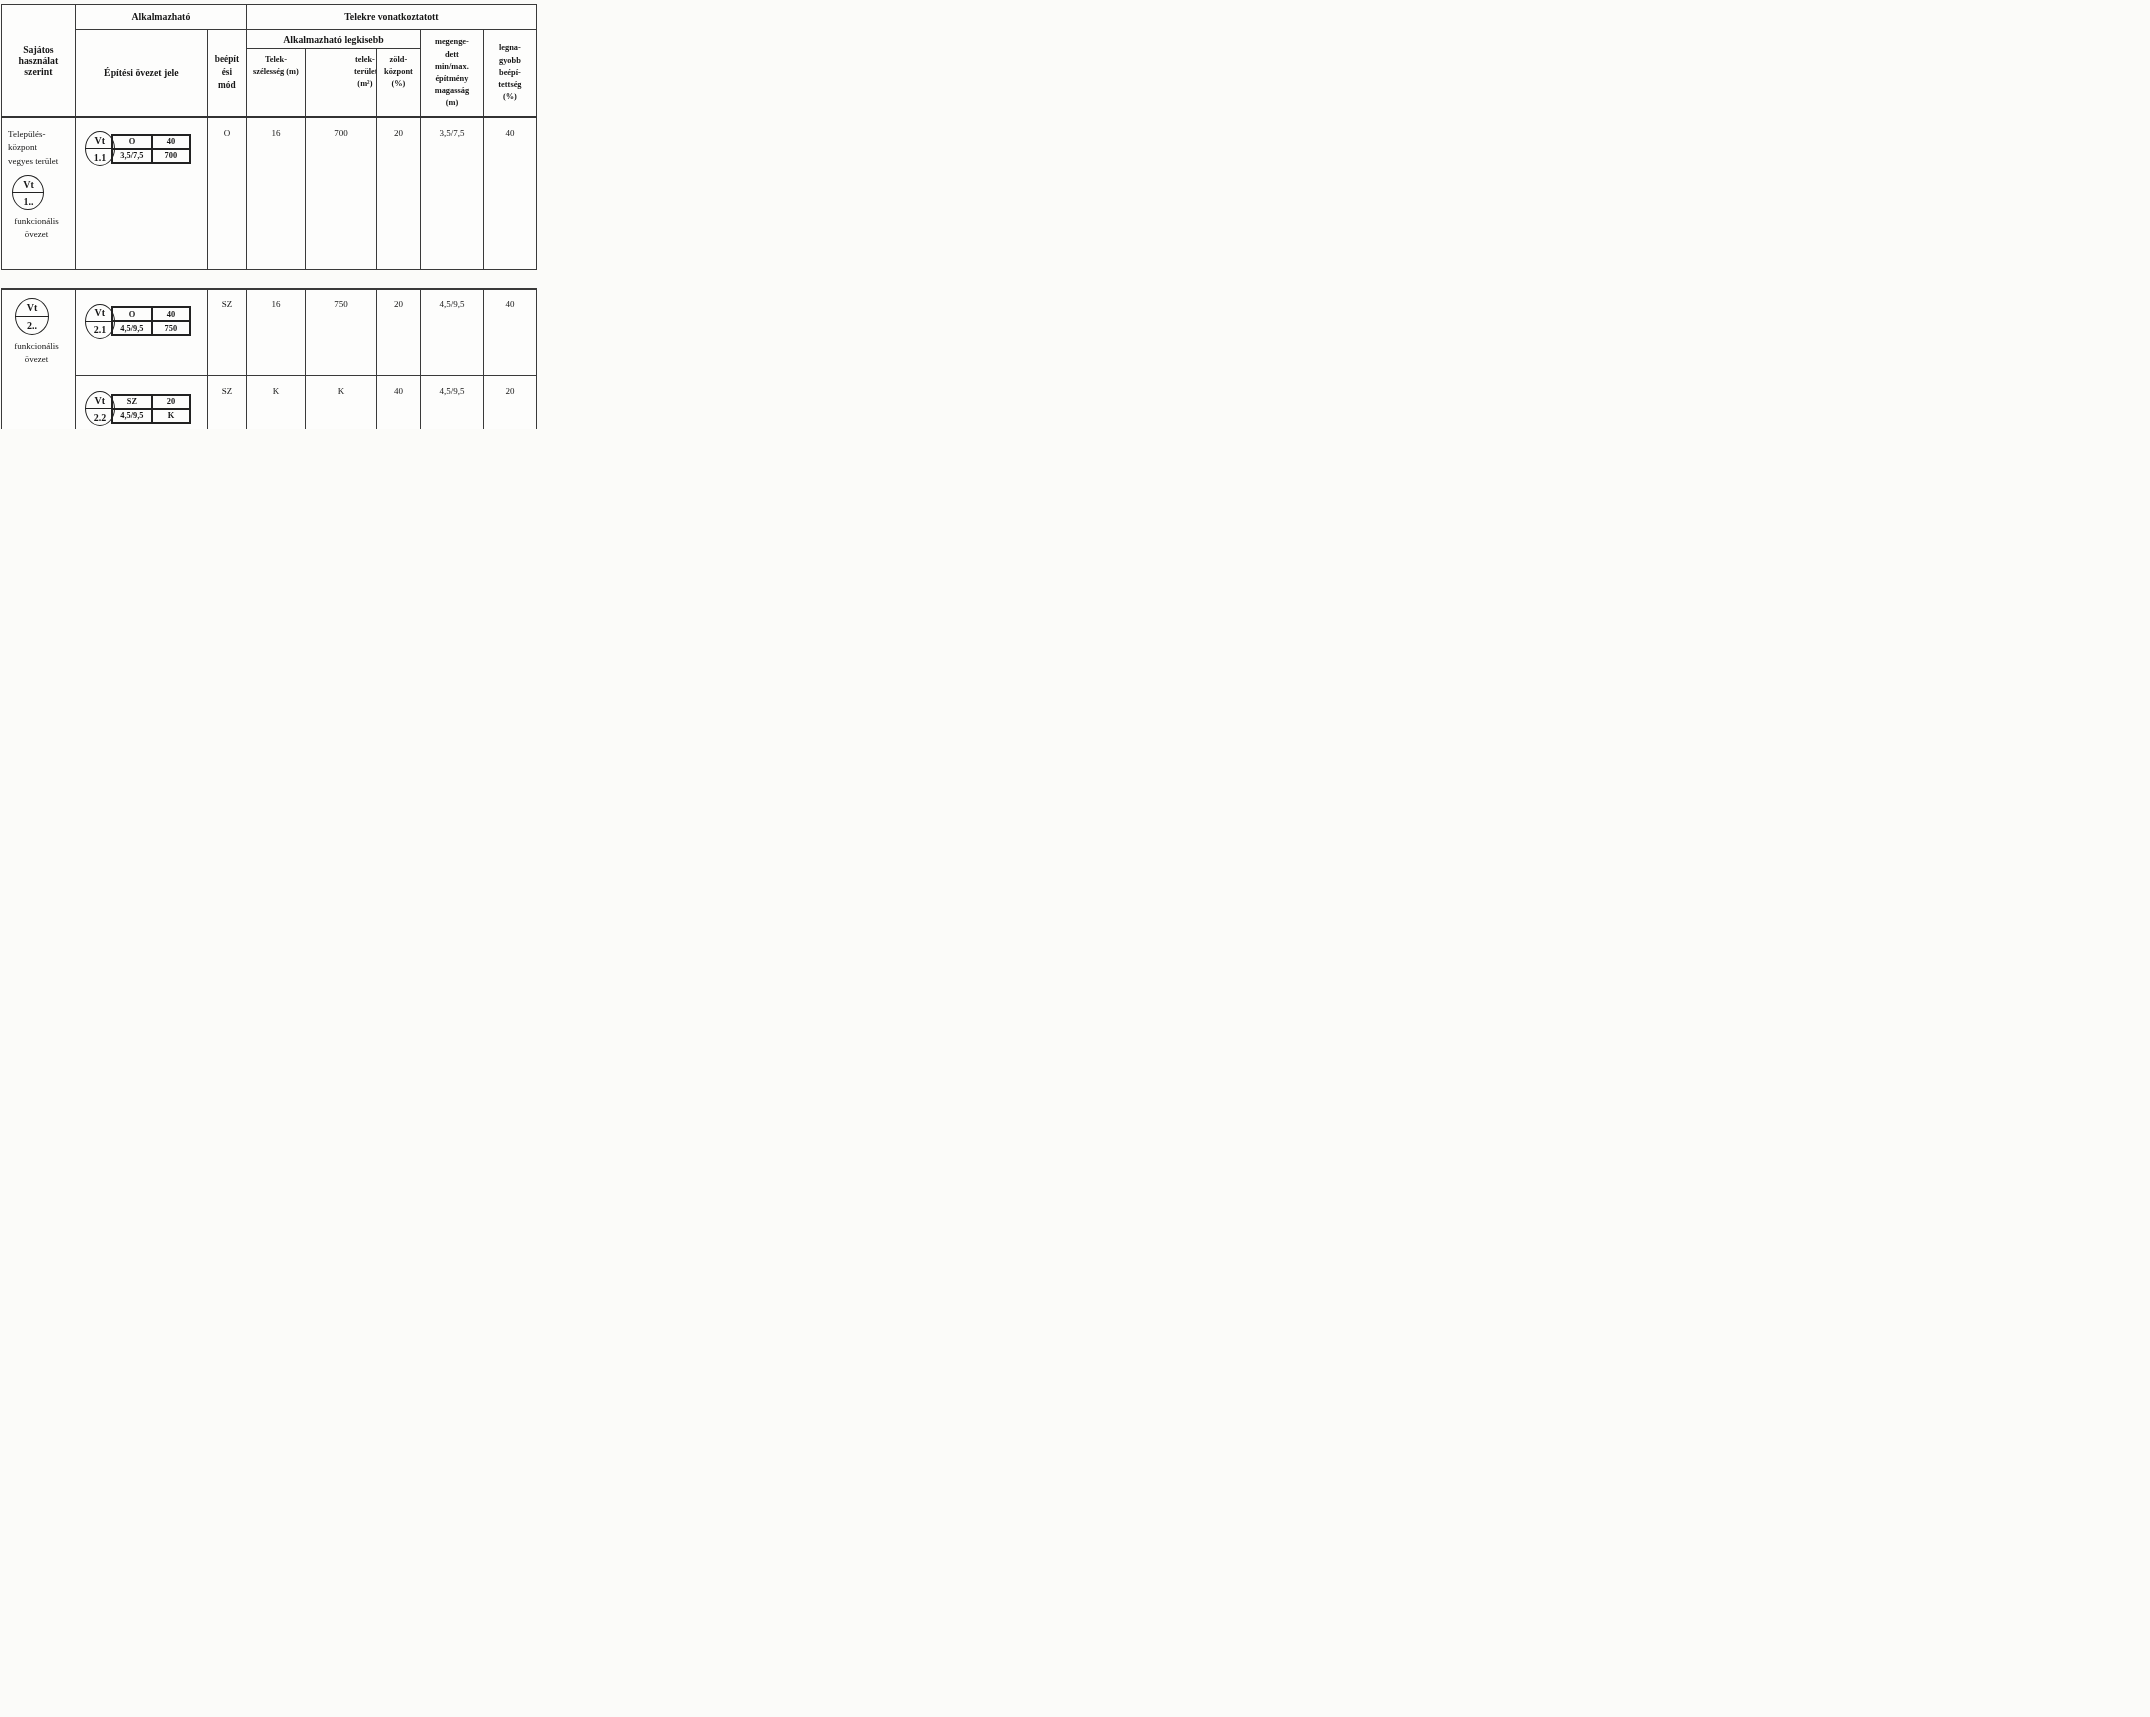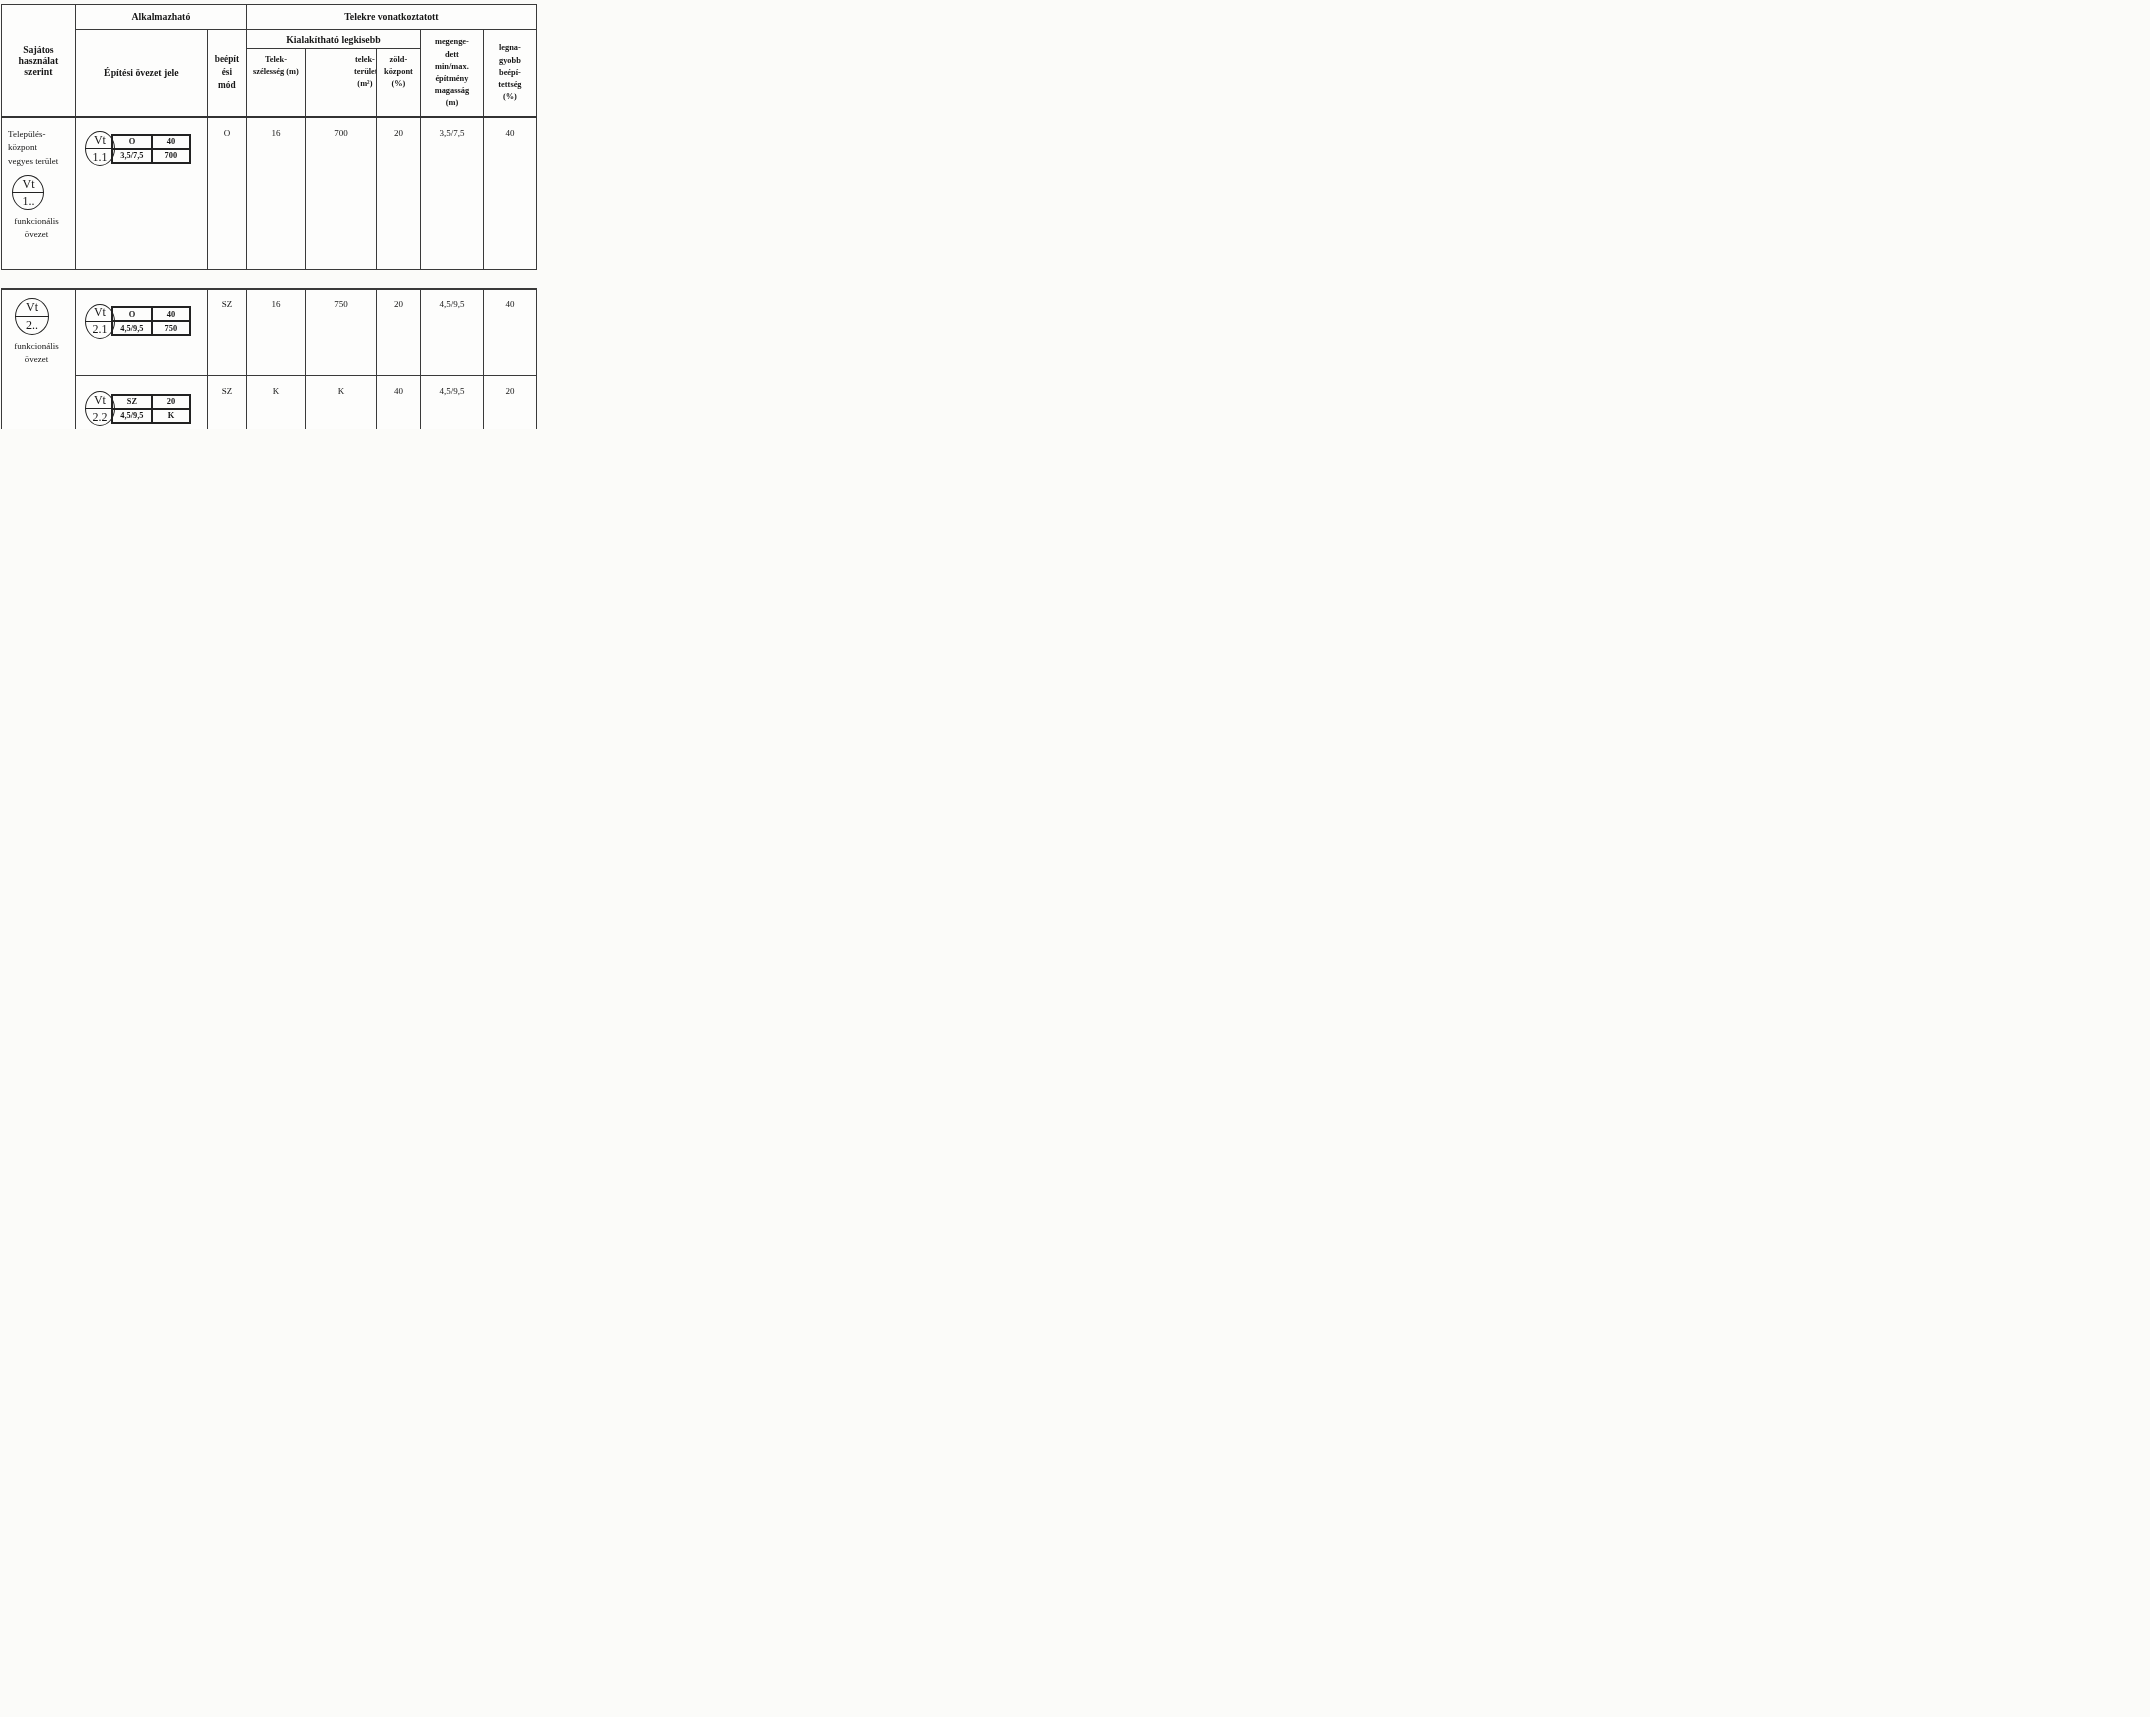--- a/index.html
+++ b/index.html
@@ -31,21 +31,21 @@
   .w-height{max-width:42px;}
   .w-cover{max-width:32px;}
   
   .val{padding-top:9.8px;font-size:9px;}
   
   .cell-left{text-align:left;padding:9.8px 2.7px 0 6.2px;}
   .left-title{max-width:51px;line-height:1.5;}
   .left-sub{max-width:57px;line-height:1.5;margin-top:4.4px;text-align:center;}
   
   .circle{border:0.9px solid #222;border-radius:50%;display:flex;flex-direction:column;
-          font-weight:normal;font-size:12px;background:transparent;box-sizing:border-box;}
+          font-weight:bold;font-size:10px;background:transparent;box-sizing:border-box;}
   .c-half{flex:1;display:flex;align-items:center;justify-content:center;}
   .c-bot{border-top:0.9px solid #222;}
   .left-circle{width:32px;height:35px;margin:7px 0 4.4px 4.4px;}
   .t2-left-circle{width:34px;height:37px;margin:6.2px 0 5.3px 7px;}
   
   .sign-cell{text-align:left;}
   .zone-sign{display:flex;align-items:center;width:max-content;}
   .zs-circle{width:30px;height:35px;flex-shrink:0;position:relative;z-index:2;margin-right:-4px;}
   .zs-grid{display:grid;grid-template-columns:40px 38px;grid-auto-rows:14px;
            border:0.9px solid #222;font-weight:bold;font-size:8.4px;}
@@ -88,21 +88,21 @@
       </td>
     </tr>
     <tr class="r-h2">
       <td rowspan="2" class="hdr-big hdr-bottom-line rowspan-mid">
         <span>Építési övezet jele</span>
       </td>
       <td rowspan="2" class="hdr hdr-bottom-line rowspan-mid">
         <div class="tw w-mode">beépít ési mód</div>
       </td>
       <td colspan="3" class="hdr-big">
-        <span>Kialakítható legkisebb</span>
+        <span>Alkalmazható legkisebb</span>
       </td>
       <td rowspan="2" class="hdr-col hdr-bottom-line rowspan-mid">
         <div class="tw w-height">megenge- dett min/max. építmény magasság (m)</div>
       </td>
       <td rowspan="2" class="hdr-col hdr-bottom-line rowspan-mid">
         <div class="tw w-cover">legna- gyobb beépí- tettség (%)</div>
       </td>
     </tr>
     <tr class="r-h3">
       <td class="hdr-col hdr-bottom-line">

